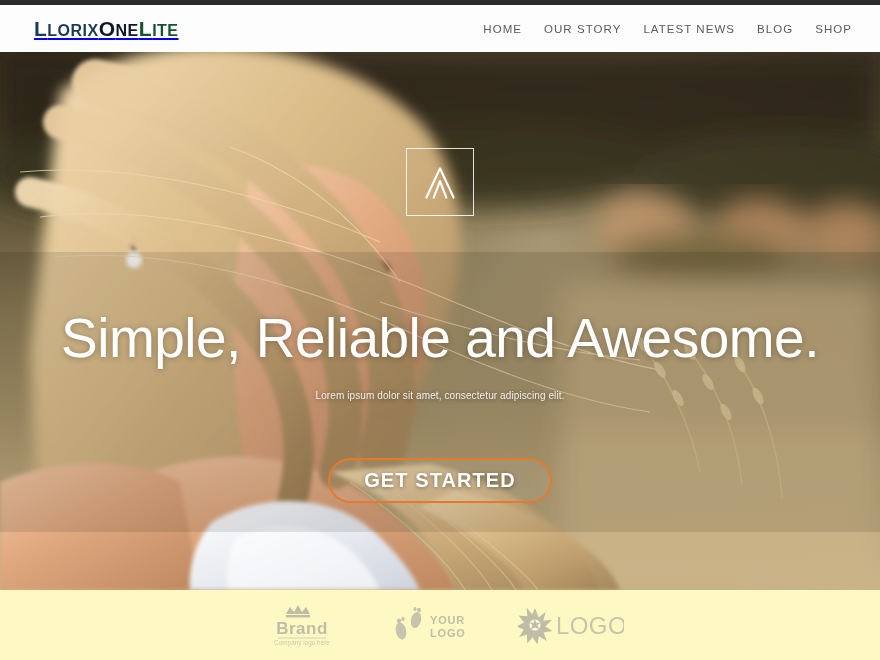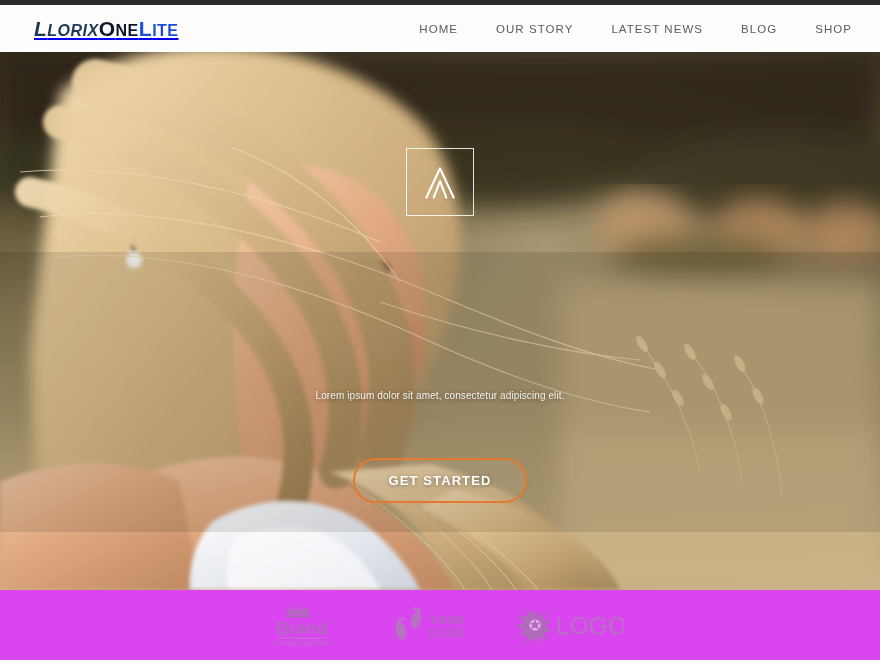--- a/index.html
+++ b/index.html
@@ -22,25 +22,25 @@
     background:#fdfdfd;
     display:flex; align-items:center; justify-content:space-between;
     padding:0 28px 0 34px;
   }
   .logo {
     font-size:21px; font-weight:bold; letter-spacing:0.5px;
     white-space:nowrap; line-height:1;
   }
   .logo .cap { font-size:21px; }
   .logo .sml { font-size:16px; }
-  .logo .p1 { color:#1d3a54;font-style:italic; }
+  .logo .p1 { color:#1d3a54; }
   .logo .p2 { color:#0f172a; }
-  .logo .p3 { color:#1d4ed8; }
-
-  .nav { display:flex; align-items:center; gap:38px; }
+  .logo .p3 { color:#14532d; }
+
+  .nav { display:flex; align-items:center; gap:22px; }
   .nav a {
     color:#5d5a57; font-size:11.5px; letter-spacing:1.05px;
     text-decoration:none; text-transform:uppercase; white-space:nowrap;
   }
 
   
   .hero {
     position:absolute; top:52px; left:0; width:880px; height:538px;
     overflow:hidden; background:#8a7a5c;
   }
@@ -74,29 +74,29 @@
   }
   .cta-wrap {
     position:absolute; top:406px; left:0; width:880px;
     display:flex; justify-content:center;
   }
   .cta {
     display:inline-flex; align-items:center; justify-content:center;
     height:45px; padding:0 34px;
     border:2px solid #e37a2e; border-radius:24px;
     background:rgba(255,255,255,.06);
-    color:#ffffff; font-size:13px; font-weight:bold;
+    color:#ffffff; font-size:20px; font-weight:bold;
     letter-spacing:1.1px; text-decoration:none; cursor:pointer;
     text-shadow:0 1px 4px rgba(0,0,0,.4);
   }
 
   
   .clients {
     position:absolute; top:590px; left:0; width:880px; height:70px;
-    background:#d946ef;
+    background:#fef9c3;
     display:flex; align-items:center; justify-content:center;
     gap:42px; padding:0 30px;
   }
   .client { display:flex; align-items:center; justify-content:center;
             opacity:.55; }
   .client svg { display:block; }
 </style>
 </head>
 <body>
 
@@ -274,20 +274,21 @@
 
     <div class="hero-inner">
 
       <div class="mark">
         <svg viewBox="0 0 68 68" aria-hidden="true">
           <path d="M20 50 L34 20 L48 50" fill="none" stroke="#ffffff" stroke-width="2.2" stroke-linejoin="round" stroke-linecap="round"></path>
           <path d="M27.5 50 L34 33 L40.5 50" fill="none" stroke="#ffffff" stroke-width="2.2" stroke-linejoin="round" stroke-linecap="round"></path>
         </svg>
       </div>
 
+      <h1 class="headline">Simple, Reliable and Awesome.</h1>
 
       <p class="subhead">Lorem ipsum dolor sit amet, consectetur adipiscing elit.</p>
 
       <div class="cta-wrap">
         <a href="#" class="cta">GET STARTED</a>
       </div>
 
     </div>
   </div>
 

